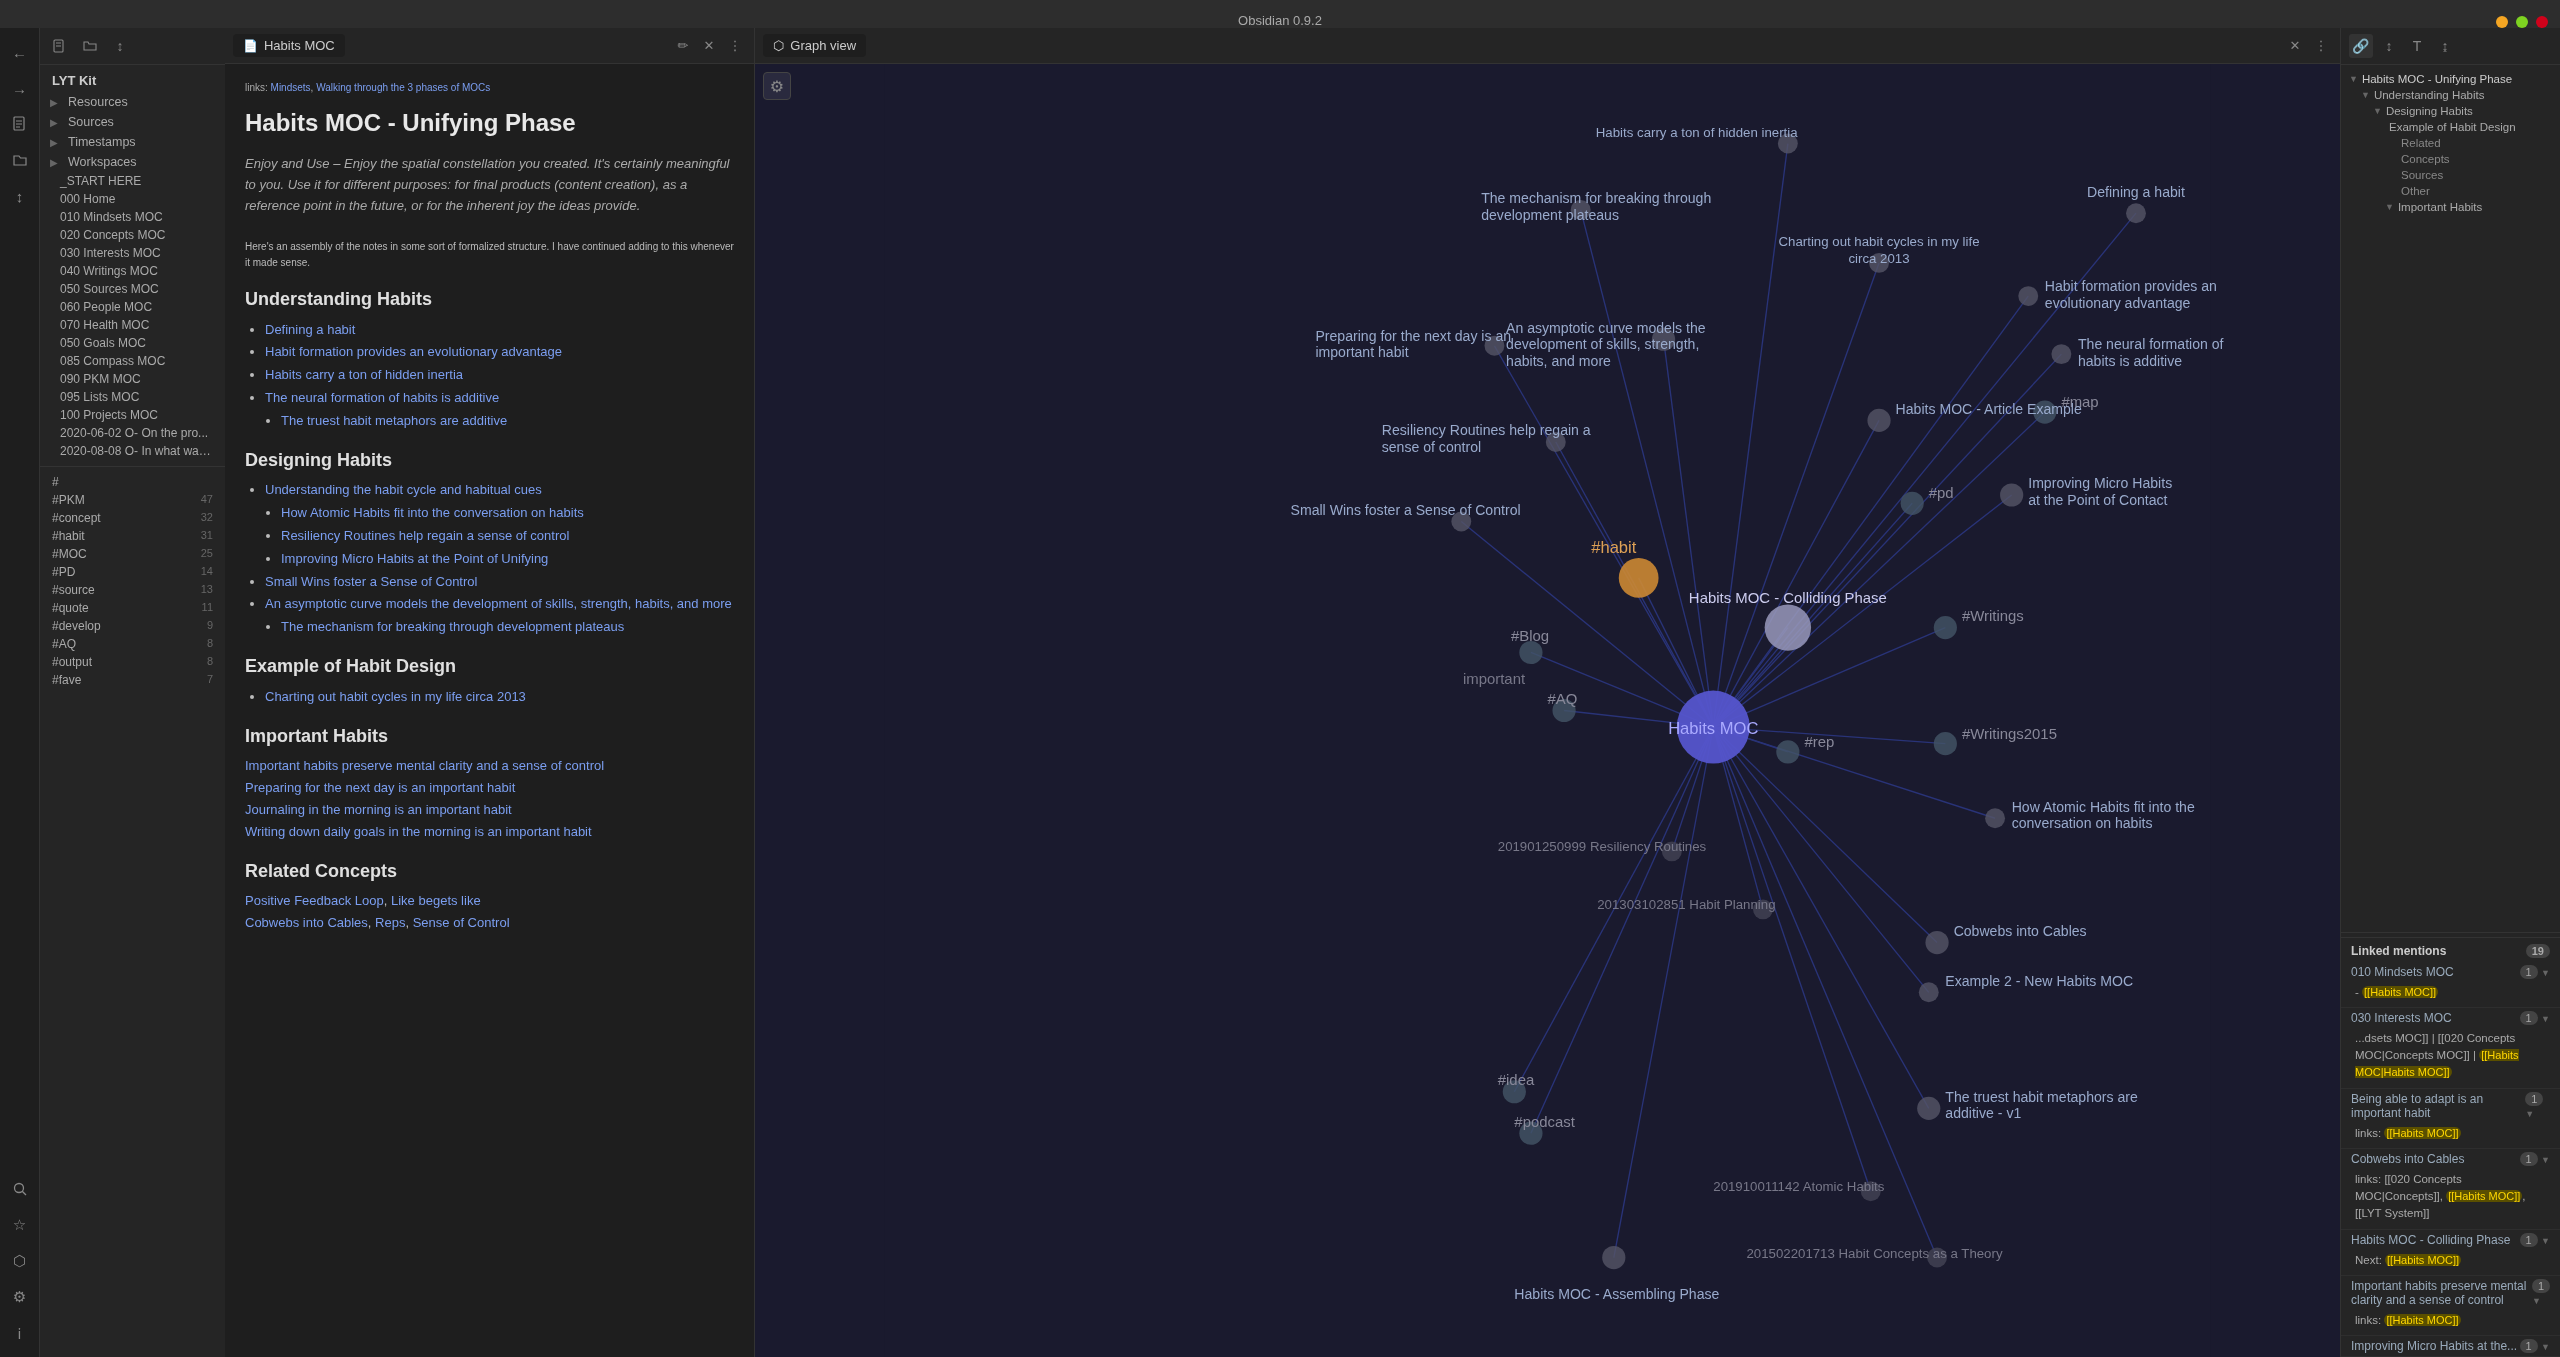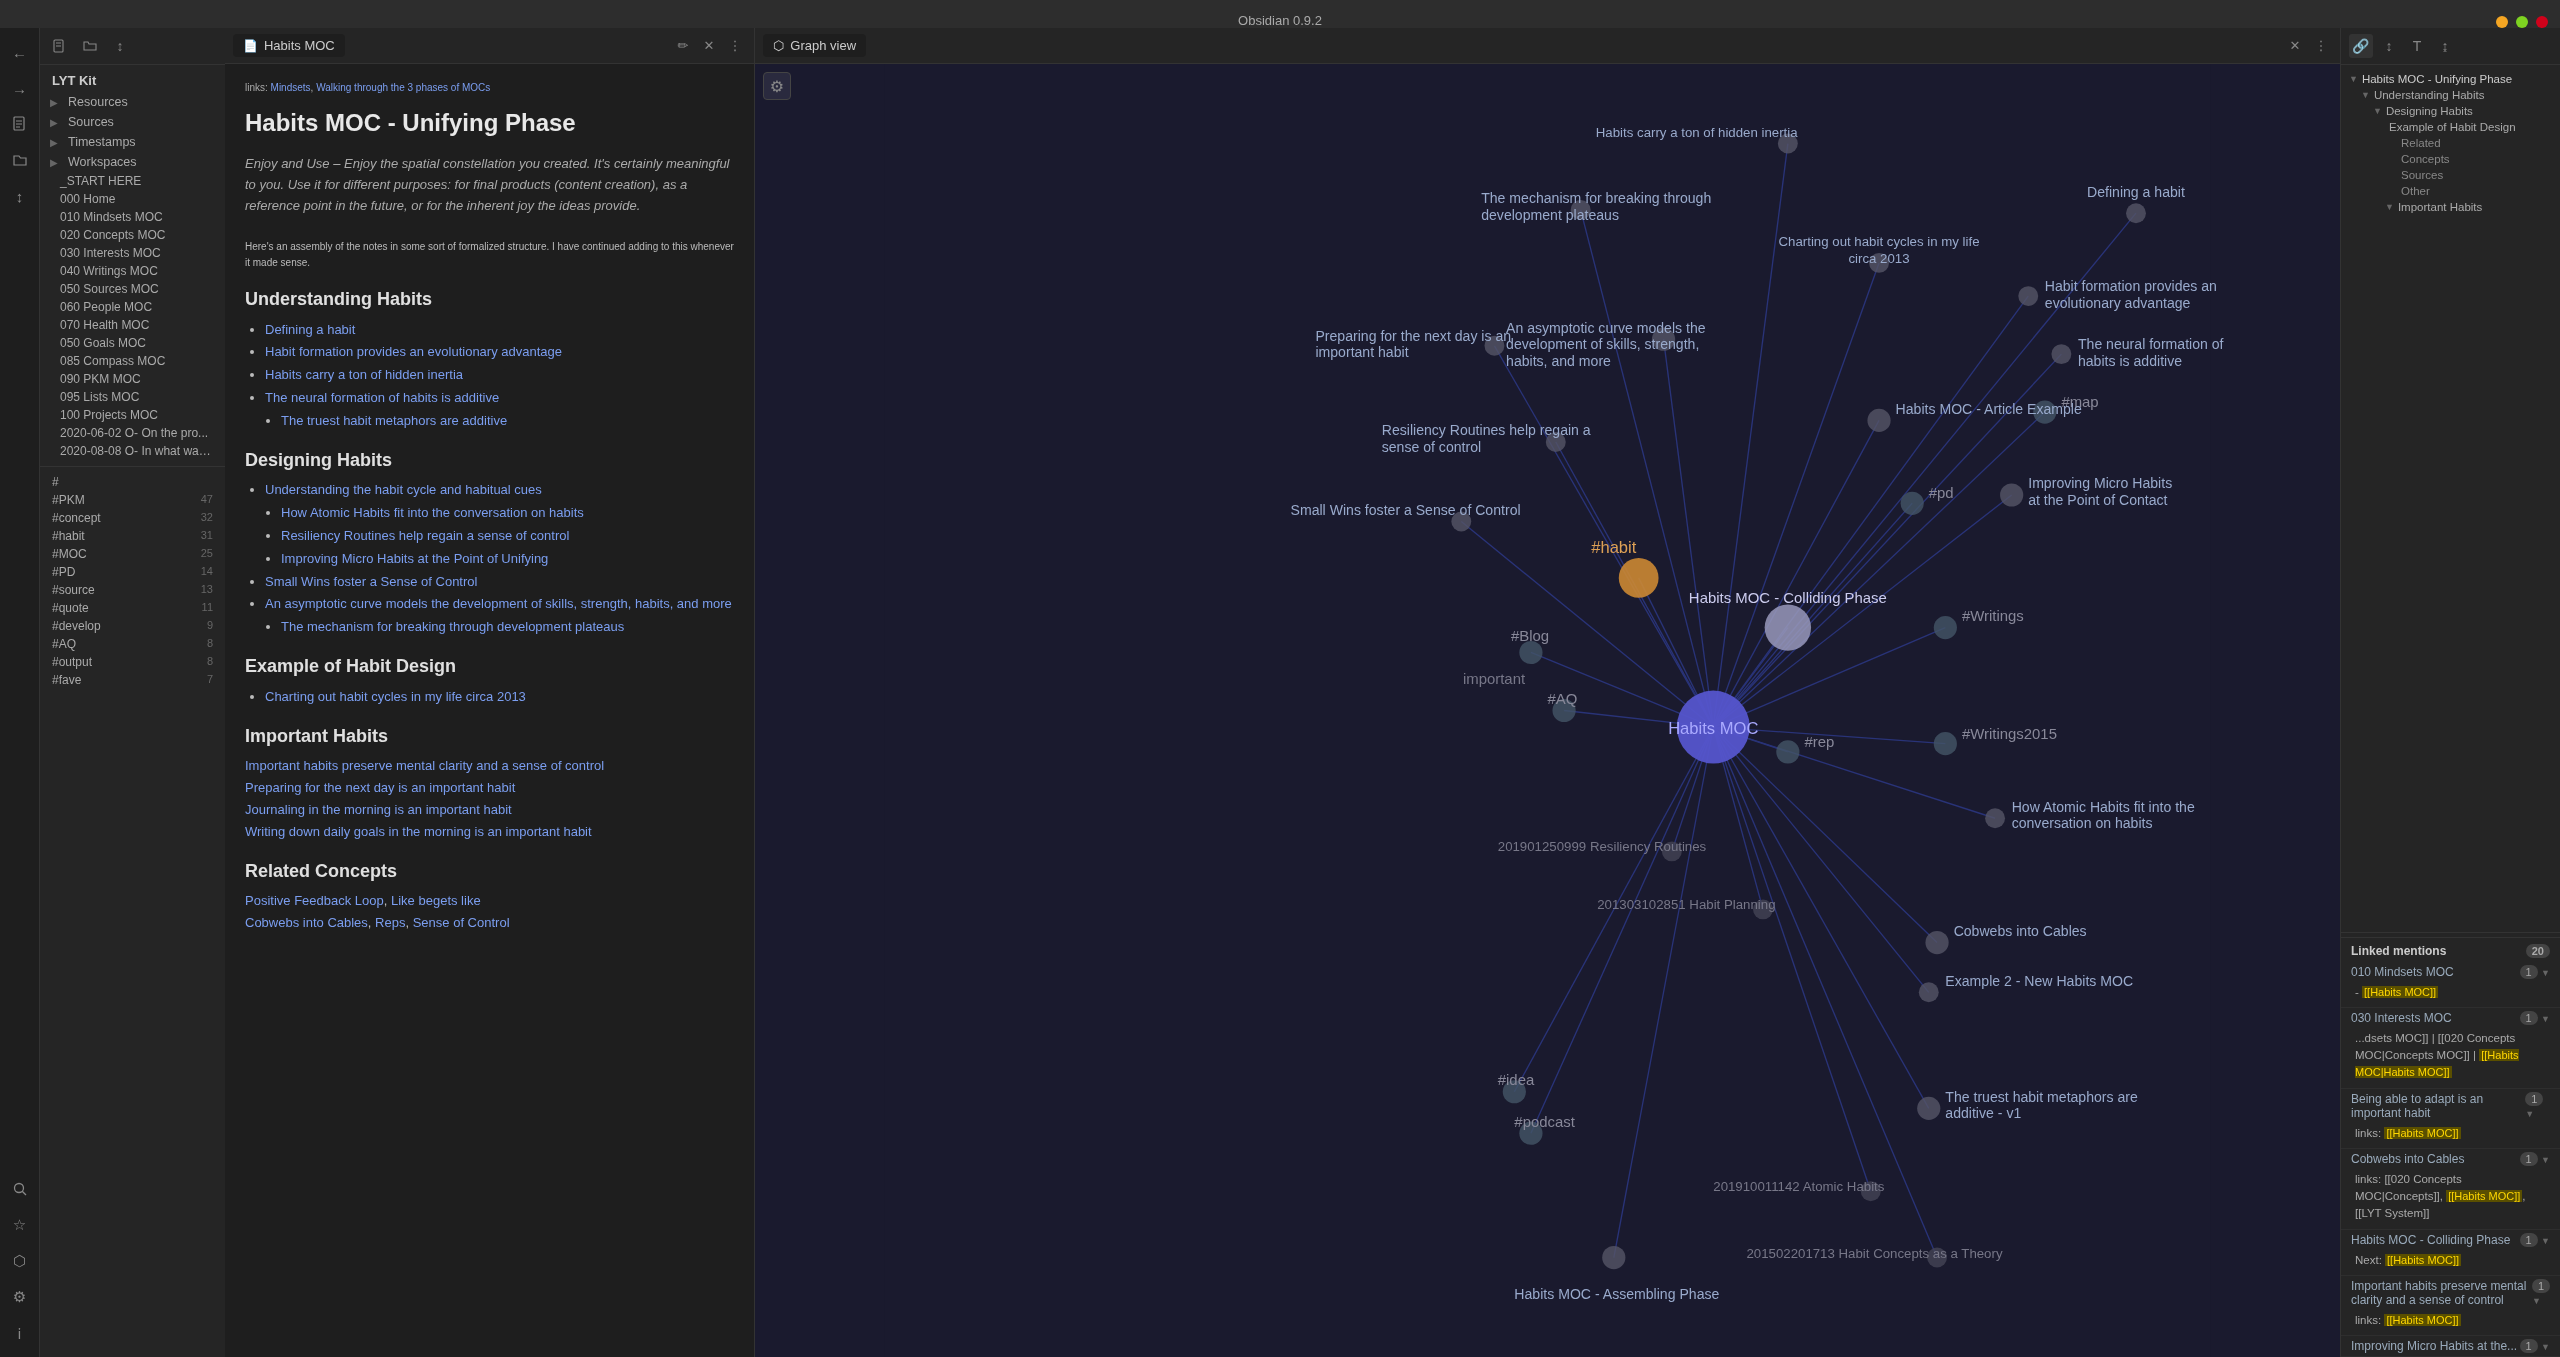--- a/index.html
+++ b/index.html
@@ -365,21 +365,21 @@
     .mention-group-header .tri { font-size: 9px; color: #666; }
     .mention-group-content {
       padding: 2px 14px 6px;
       font-size: 11.5px;
       color: #aaa;
       line-height: 1.5;
     }
     .mention-group-content .highlight {
       background: #5a4f00;
       color: #ffd700;
-      border-radius: 0;
+      border-radius: 6px;
       padding: 0 2px;
       font-size: 11px;
     }
   </style>
 </head>
 <body>
 
 <div id="title-bar">
   <span>Obsidian 0.9.2</span>
   <div class="window-controls">
@@ -812,21 +812,21 @@
           <span class="tri">▼</span>
           <span>Important Habits</span>
         </div>
       </div>
 
       <hr class="outline-divider">
 
       <div id="linked-mentions">
         <div class="mentions-header">
           <span>Linked mentions</span>
-          <span class="mentions-count">20</span>
+          <span class="mentions-count">19</span>
         </div>
 
         <div class="mention-group">
           <div class="mention-group-header">
             <span>010 Mindsets MOC</span>
             <span>
               <span style="background:#444;border-radius:8px;padding:1px 6px;font-size:11px;color:#aaa;">1</span>
               <span class="tri">▼</span>
             </span>
           </div>

